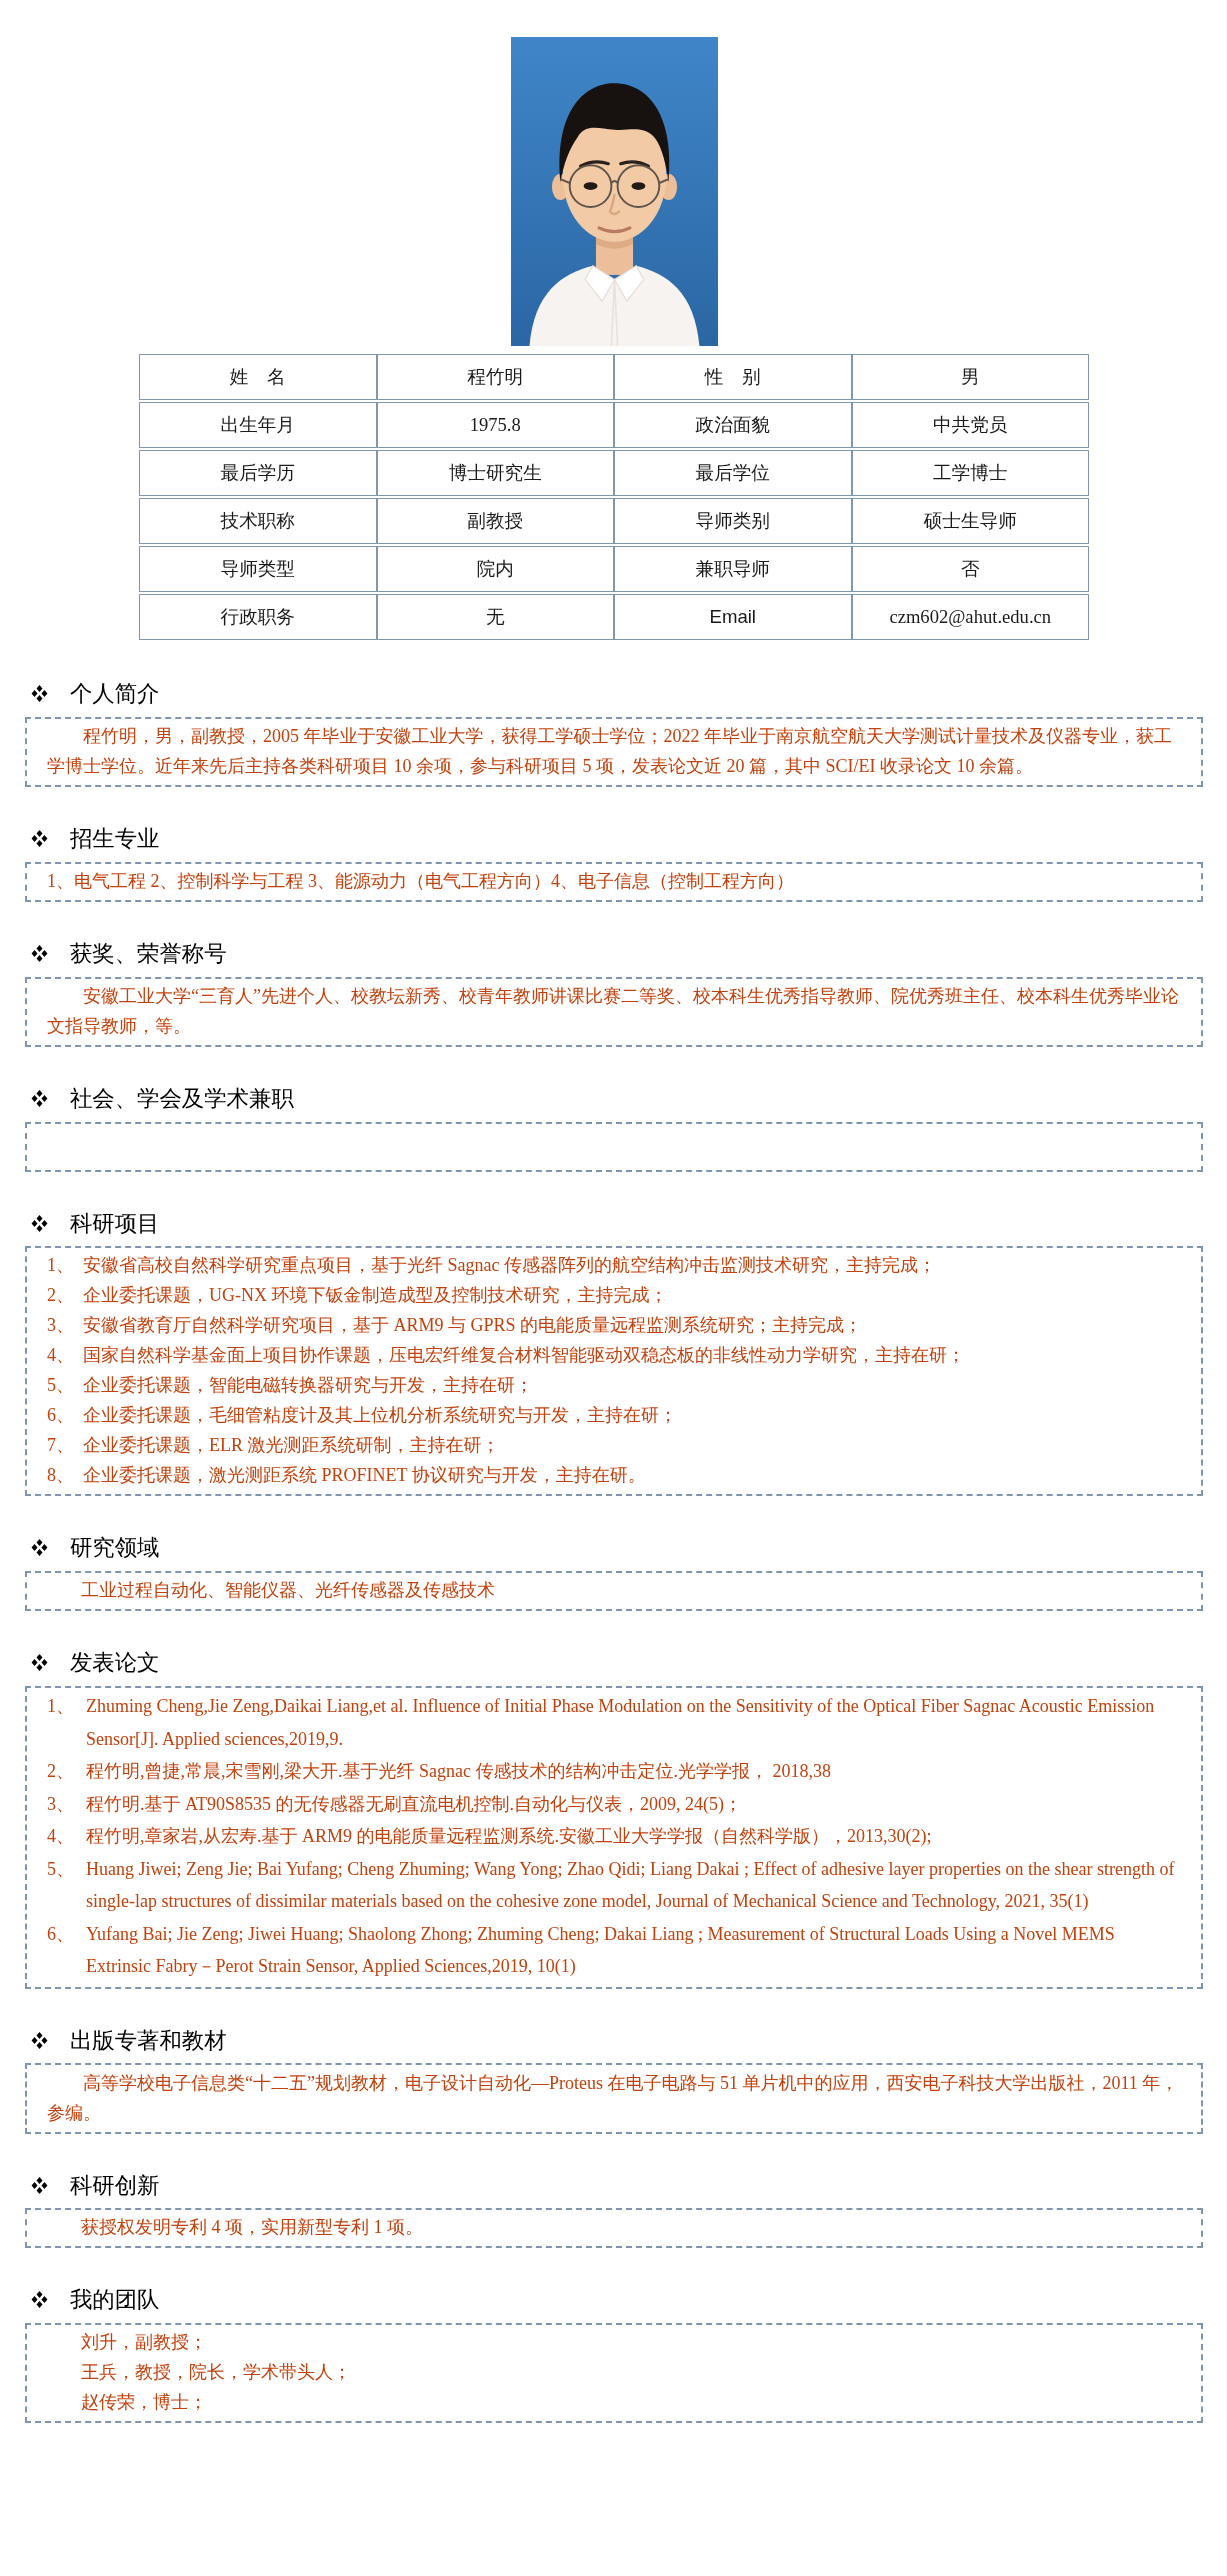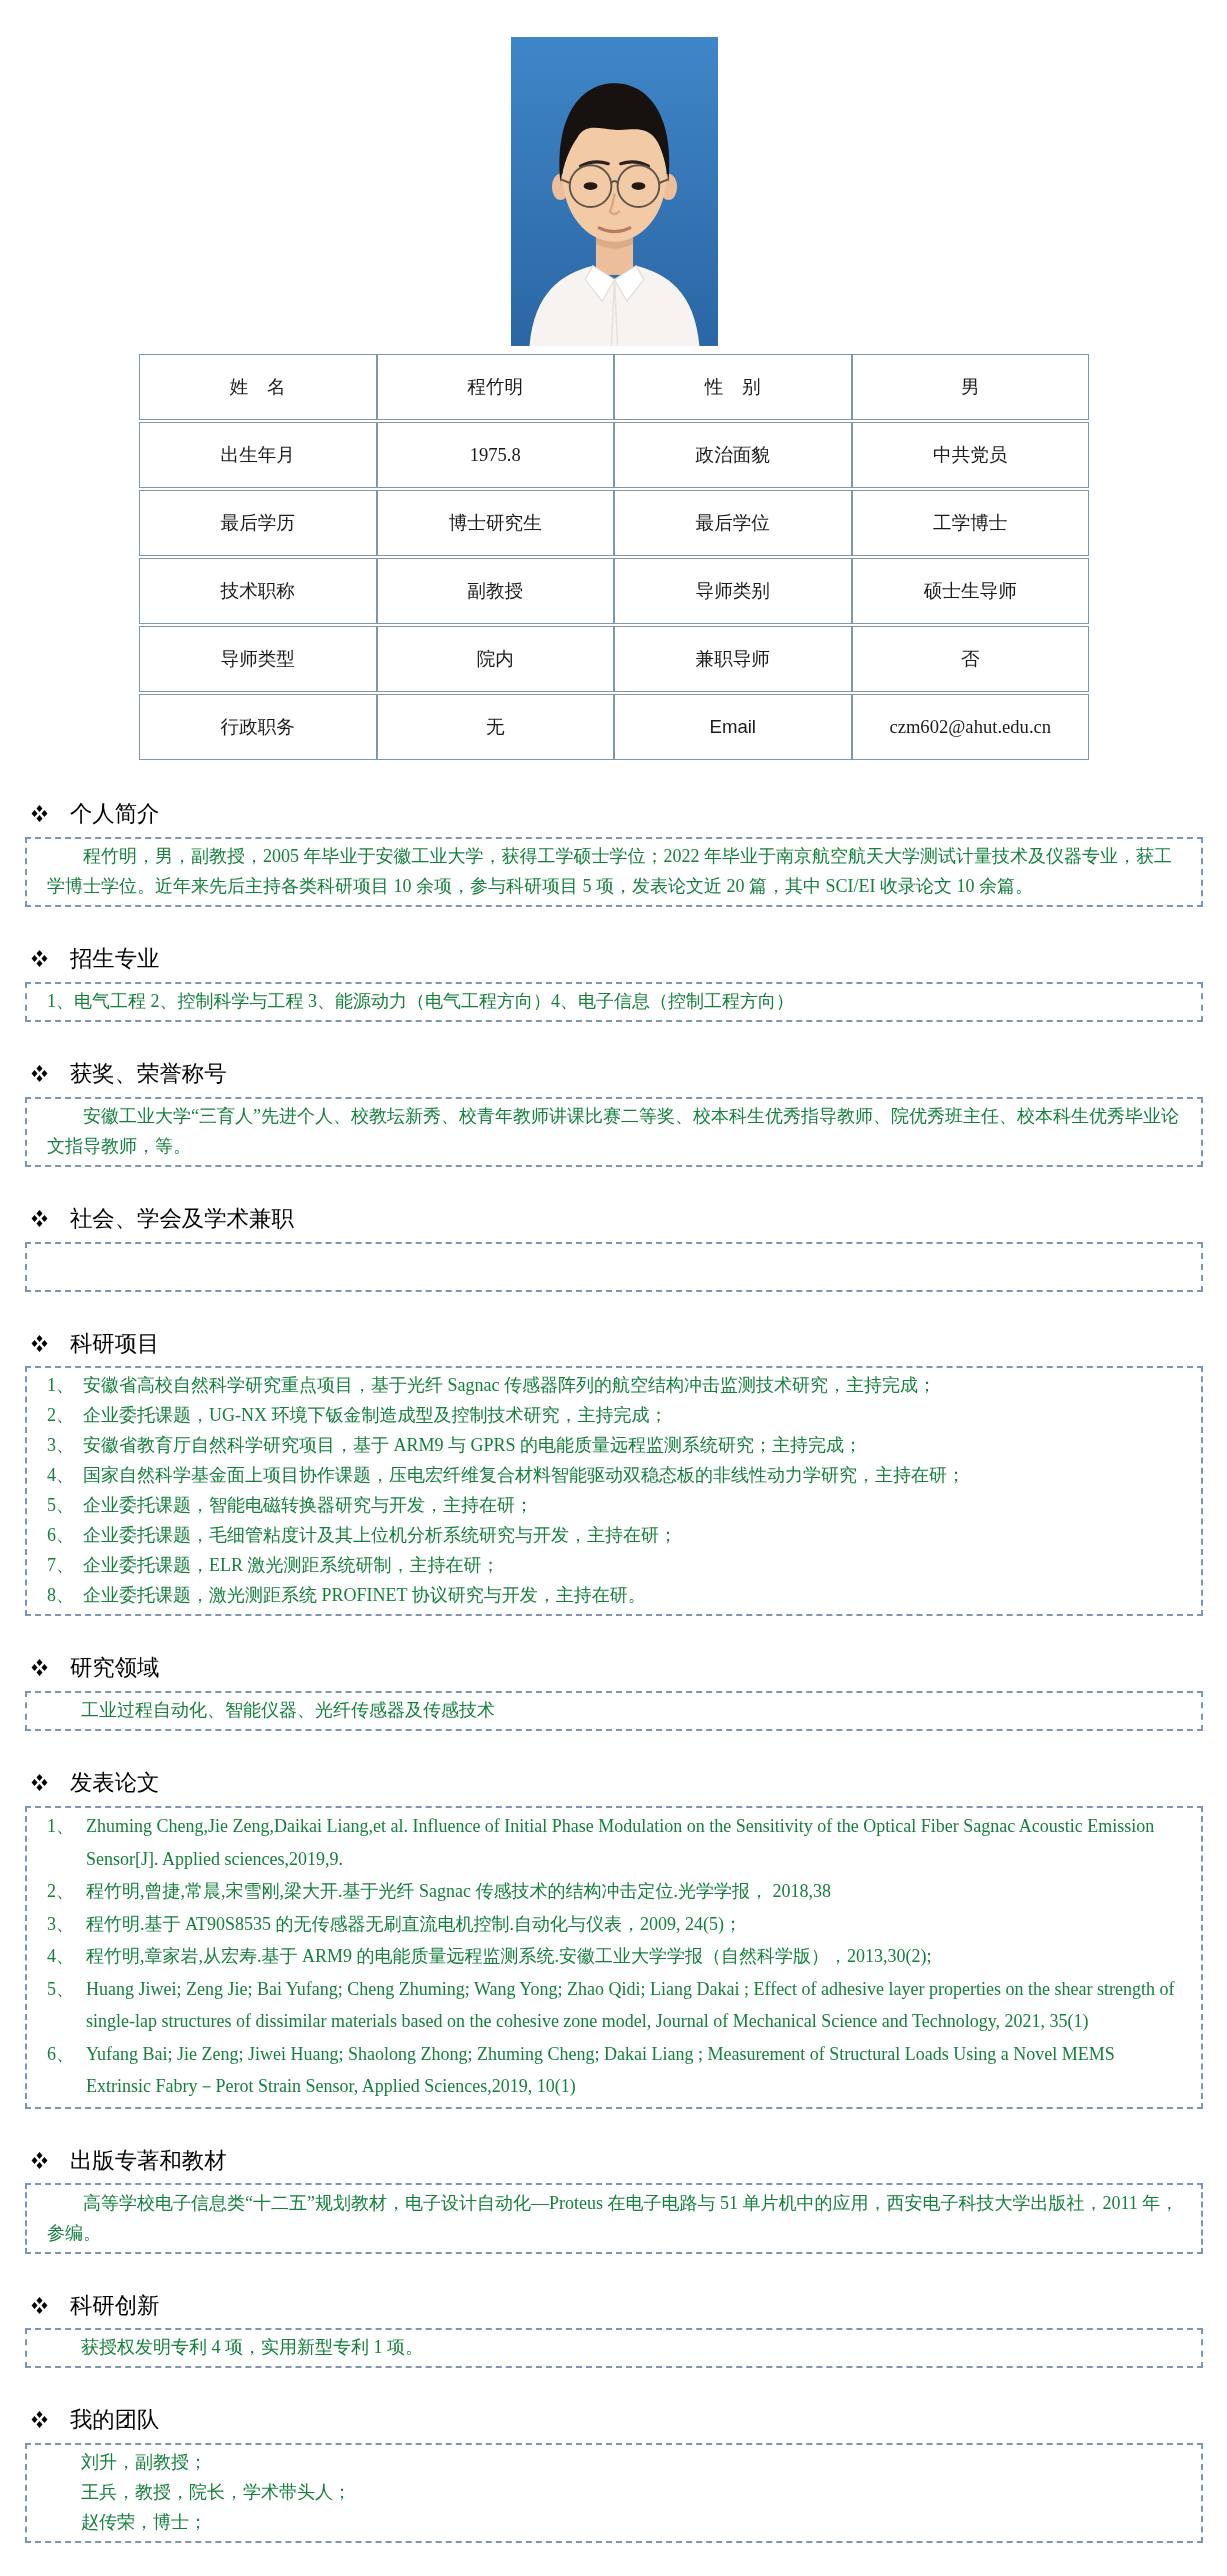--- a/index.html
+++ b/index.html
@@ -24,21 +24,21 @@
 
   
   table.info-table{
     width:950px;
     margin:6.2px auto 0 auto;
     border-collapse:separate;
     border-spacing:0 2.3px;
   }
   table.info-table td{
     border:0.8px solid var(--table-border);
-    height:66px;
+    height:46px;
     width:25%;
     text-align:center;
     vertical-align:middle;
     font-size:18.6px;
     color:#1a1a1a;
     padding:1.5px 4.6px;
   }
   td.email-label{font-family:"Liberation Sans","DejaVu Sans",sans-serif;font-size:18px;}
 
   
@@ -55,21 +55,21 @@
     font-family:"Liberation Sans","DejaVu Sans",sans-serif;
   }
   .bullet{display:inline-flex;width:17px;height:17px;flex:0 0 17px;}
   .bullet svg{width:100%;height:100%;}
 
   .box{
     border:2.3px dashed var(--box-border);
     padding:2.3px 20px 3.9px 20px;
     font-size:18px;
     line-height:30px;
-    color:#15803d;
+    color:#c2410c;
   }
   .box p{margin:0;}
   .indent p{text-indent:36px;}
   .empty-box{min-height:50px;}
   .pad-left p{padding-left:34px;}
 
   .plist{margin:0;padding:0;list-style:none;}
   .plist li{display:flex;}
   .plist .num{flex:0 0 36px;}
   .plist .txt{flex:1;}

